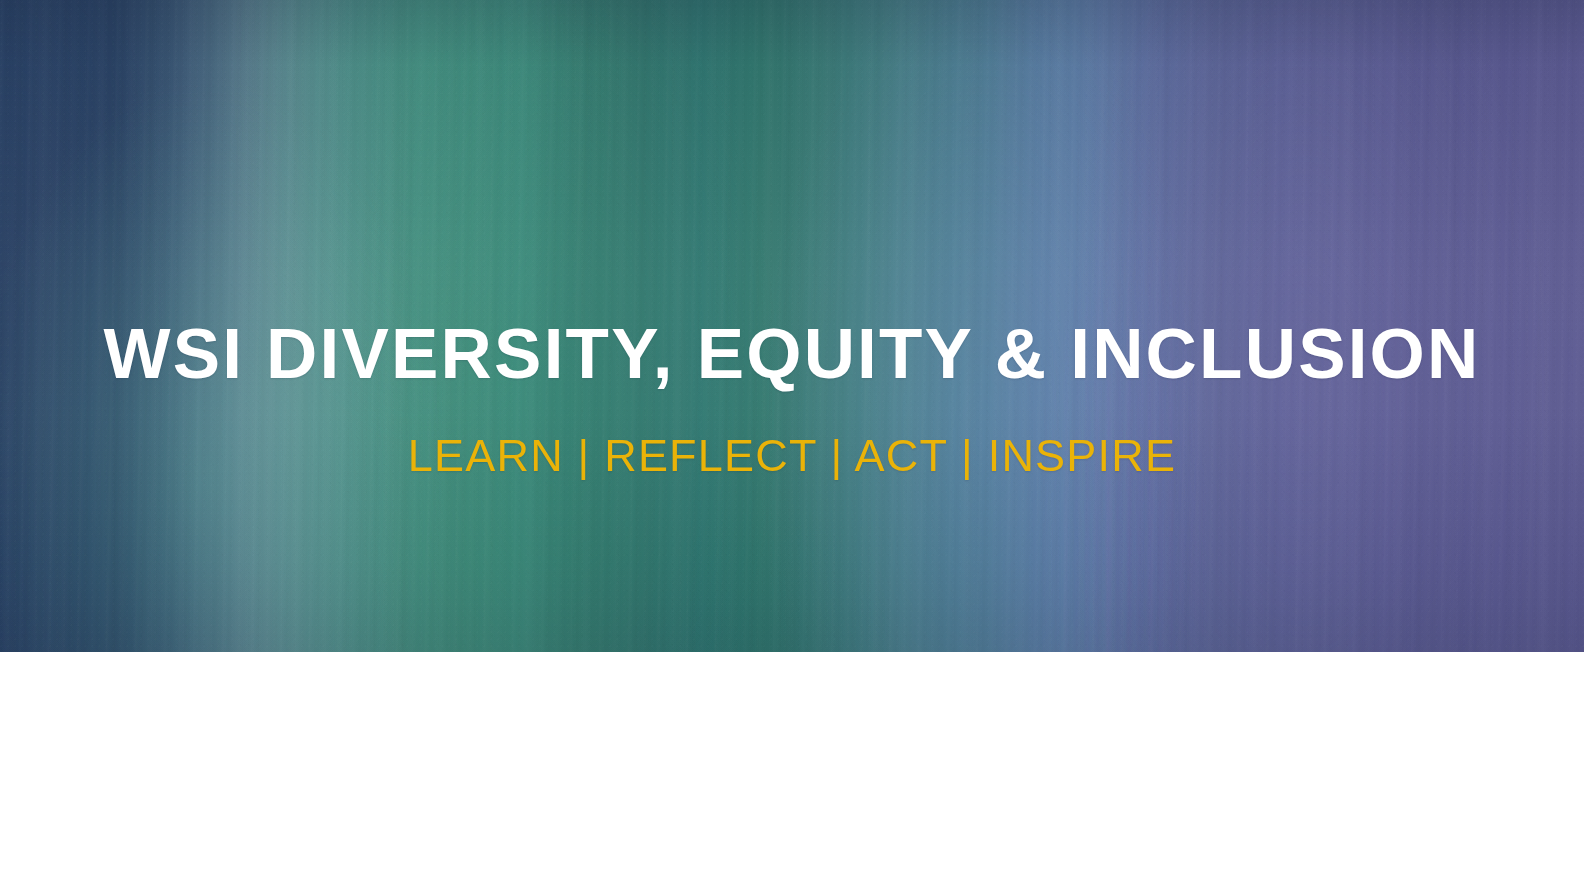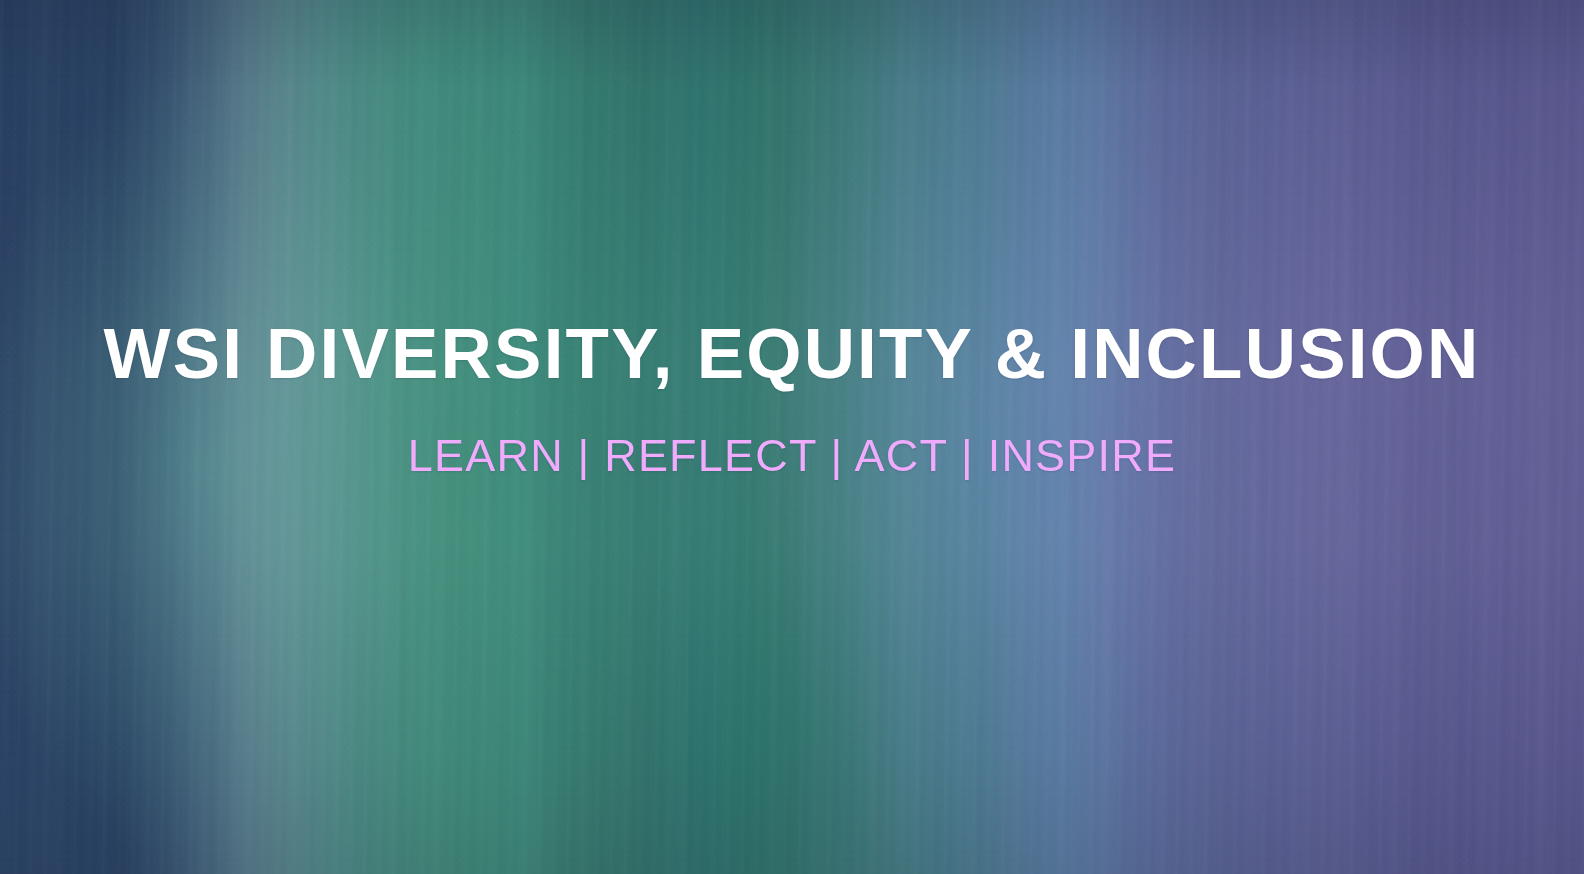--- a/index.html
+++ b/index.html
@@ -8,21 +8,21 @@
     padding: 0;
     background: #ffffff;
   }
   body {
     font-family: "Liberation Sans", sans-serif;
   }
 
   .banner {
     position: relative;
     width: 1584px;
-    height: 874px;
+    height: 652px;
     overflow: hidden;
     background: #3a5d7a;
   }
 
   
   .bg-base {
     position: absolute;
     inset: 0;
     background: linear-gradient(
       90deg,
@@ -199,21 +199,21 @@
     text-shadow: 0 1px 2px rgba(20,30,55,0.16);
   }
 
   .subline {
     margin: 0;
     position: absolute;
     top: 432px;
     left: 0;
     right: 0;
     text-align: center;
-    color: #f0abfc;
+    color: #eab308;
     font-family: "Liberation Sans", sans-serif;
     font-weight: 400;
     font-size: 45px;
     line-height: 1.05;
     letter-spacing: 1.2px;
     white-space: nowrap;
     text-shadow: 0 1px 2px rgba(20,30,55,0.14);
   }
 </style>
 </head>

